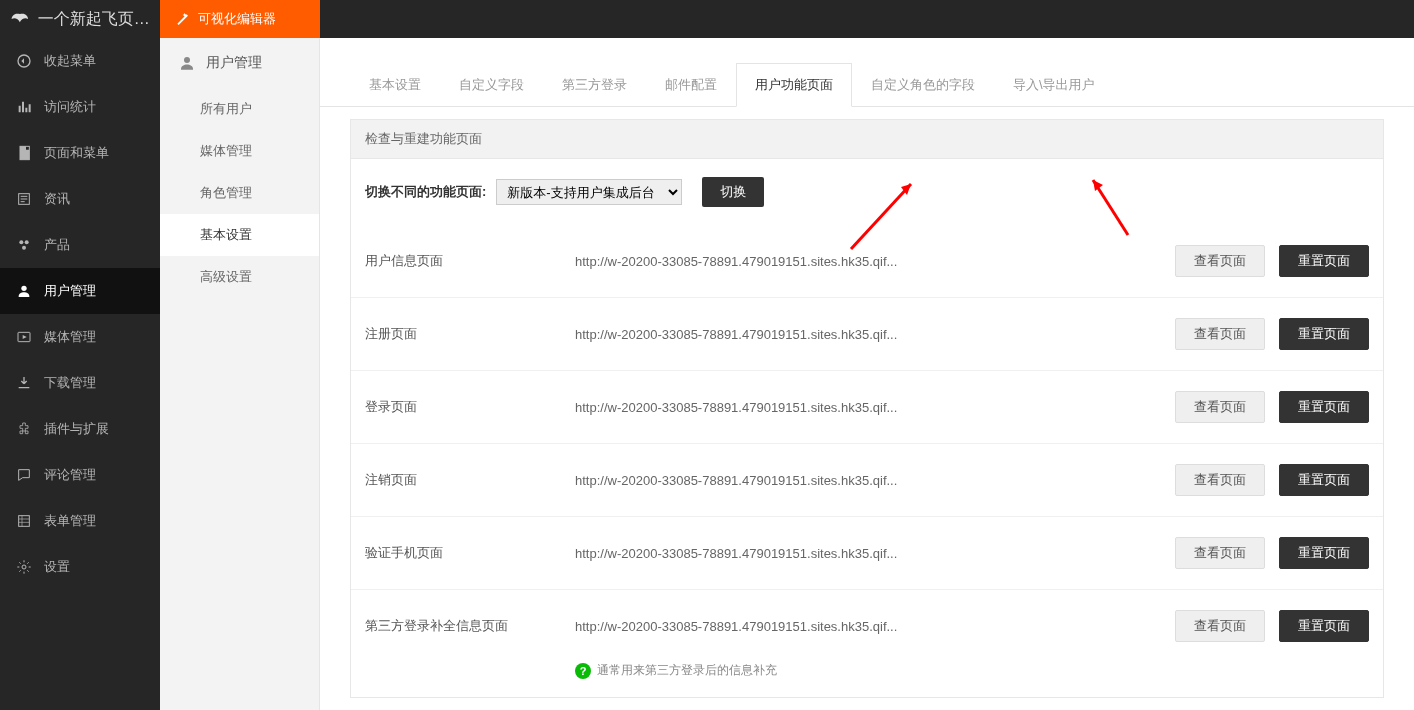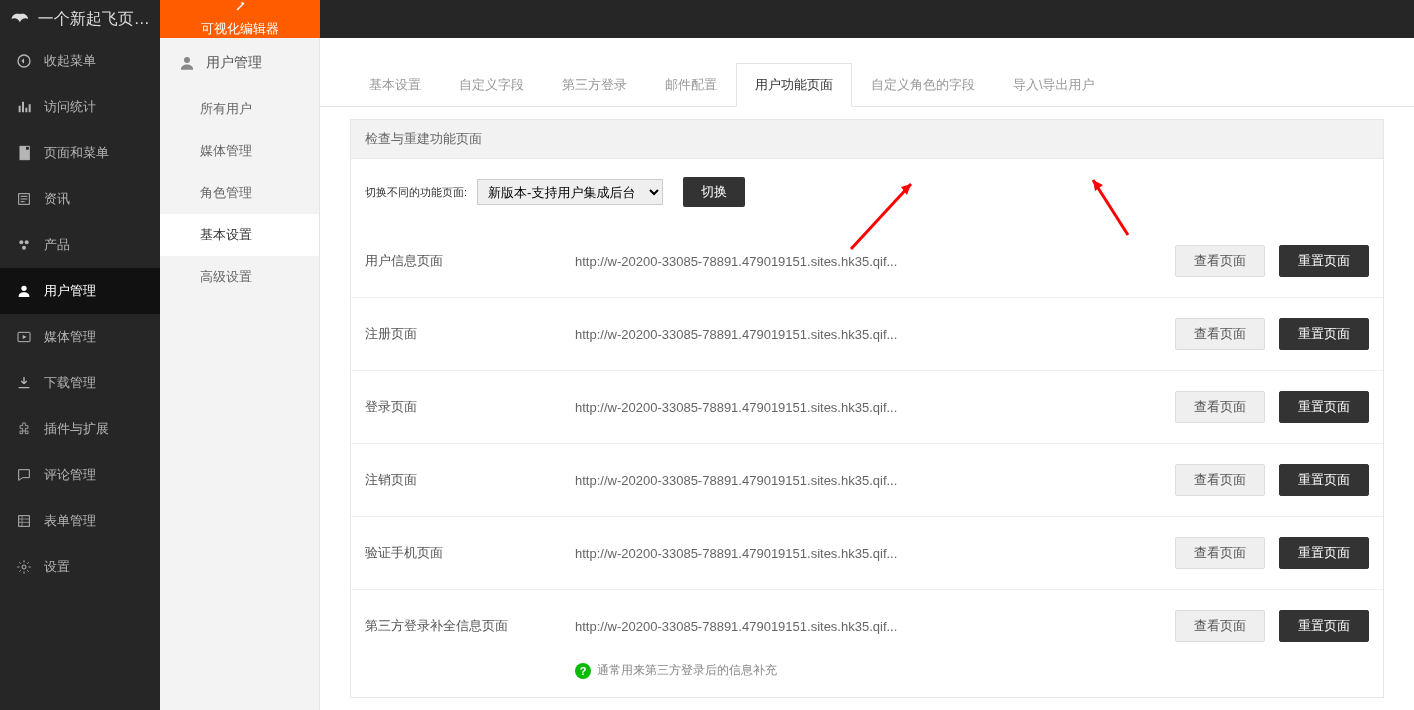--- a/index.html
+++ b/index.html
@@ -2,21 +2,21 @@
 <html><head>
 <meta charset="utf-8">
 <style>
 * { margin: 0; padding: 0; box-sizing: border-box; }
 body { font-family: "Microsoft YaHei", Arial, sans-serif; font-size: 13px; color: #333; background: #fff; }
 
 .top-bar { height: 38px; background: #262626; display: flex; align-items: stretch; }
 .top-bar .logo-cell { width: 160px; display: flex; align-items: center; padding: 0 10px; color: #ccc; gap: 8px; }
 .top-bar .logo-cell svg { width: 22px; height: 22px; fill: #ddd; }
 .top-bar .site-title { font-size: 16px; color: #ddd; white-space: nowrap; overflow: hidden; text-overflow: ellipsis; }
-.top-bar .edit-cell { width: 160px; background: #ff5c00; display: flex; align-items: center; padding: 0 14px; color: #fff; gap: 8px; font-size: 13px; flex-direction: column; }
+.top-bar .edit-cell { width: 160px; background: #ff5c00; display: flex; align-items: center; padding: 0 14px; color: #fff; gap: 8px; font-size: 13px; }
 .top-bar .edit-cell svg { width: 16px; height: 16px; fill: #fff; }
 
 .layout { display: flex; height: calc(710px - 38px); }
 
 .sidebar-main { width: 160px; background: #262626; color: #b5b5b5; }
 .sidebar-main .nav-item { display: flex; align-items: center; gap: 12px; padding: 14px 16px; font-size: 13px; cursor: pointer; color: #b5b5b5; }
 .sidebar-main .nav-item.active { background: #111; color: #fff; }
 .sidebar-main .nav-item svg { width: 16px; height: 16px; fill: currentColor; }
 
 .sidebar-sub { width: 160px; background: #f3f3f3; border-right: 1px solid #e5e5e5; }
@@ -28,21 +28,21 @@
 .content { flex: 1; background: #fff; overflow: auto; }
 .tabs { display: flex; border-bottom: 1px solid #e4e4e4; padding: 0 30px; margin-top: 24px; }
 .tabs .tab { padding: 12px 18px; font-size: 13px; color: #999; cursor: pointer; border: 1px solid transparent; position: relative; top: 1px; }
 .tabs .tab.active { color: #333; border: 1px solid #e4e4e4; border-bottom-color: #fff; background: #fff; font-weight: 500; }
 
 .panel { margin: 12px 30px; border: 1px solid #e7e7e7; }
 .panel-header { background: #f2f2f2; padding: 10px 14px; font-size: 13px; color: #666; border-bottom: 1px solid #e7e7e7; }
 .panel-body { padding: 0; }
 
 .switch-row { display: flex; align-items: center; gap: 10px; padding: 18px 14px; position: relative; }
-.switch-row label { font-size: 11px; color: #333; font-weight: 400; }
+.switch-row label { font-size: 13px; color: #333; font-weight: 700; }
 .switch-row select { padding: 4px 6px; font-size: 13px; border: 1px solid #ccc; width: 186px; height: 26px; }
 .switch-row .btn-switch { background: #333; color: #fff; border: none; padding: 6px 18px; font-size: 13px; cursor: pointer; border-radius: 2px; margin-left: 10px; }
 
 .page-row { display: flex; align-items: center; padding: 20px 14px 20px 14px; border-top: 1px solid #f0f0f0; }
 .page-row:first-of-type { border-top: none; }
 .page-row .col-label { width: 210px; font-size: 13px; color: #555; }
 .page-row .col-url { flex: 1; font-size: 13px; color: #666; white-space: nowrap; overflow: hidden; text-overflow: ellipsis; padding-right: 20px; }
 .page-row .col-actions { display: flex; gap: 14px; }
 .btn-view { background: #efefef; color: #555; border: 1px solid #ddd; padding: 6px 18px; font-size: 13px; cursor: pointer; border-radius: 2px; min-width: 90px; }
 .btn-reset { background: #333; color: #fff; border: 1px solid #333; padding: 6px 18px; font-size: 13px; cursor: pointer; border-radius: 2px; min-width: 90px; }

